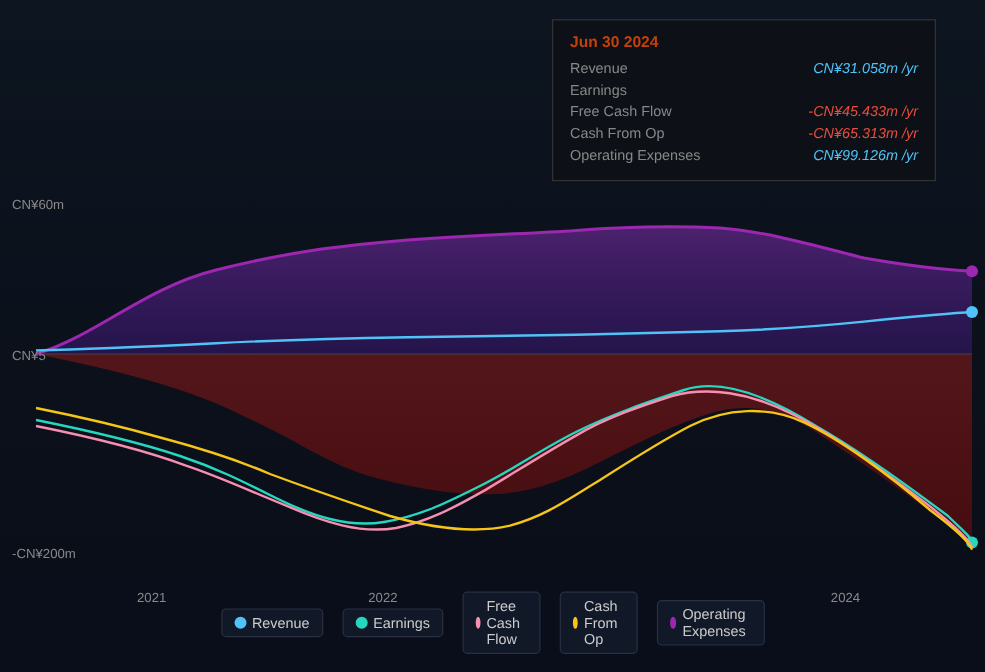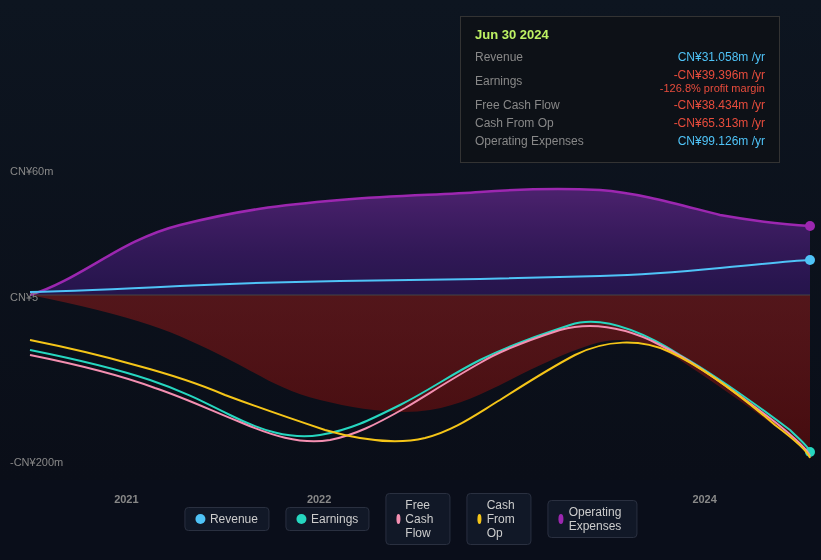--- a/index.html
+++ b/index.html
@@ -18,56 +18,55 @@
       position: absolute;
       top: 16px;
       left: 460px;
       background: #0d1117;
       border: 1px solid #333;
       padding: 10px 14px;
       min-width: 320px;
       z-index: 10;
     }
     .tooltip-title {
-      color: #bef264;
+      color: #c2410c;
       font-size: 13px;
       font-weight: bold;
       margin-bottom: 8px;
     }
     .tooltip-row {
       display: flex;
       justify-content: space-between;
       align-items: center;
       font-size: 12px;
       margin-bottom: 4px;
       color: #888;
     }
     .tooltip-row .label { color: #888; min-width: 120px; }
-    .tooltip-row .value { color: #4fc3f7; }
+    .tooltip-row .value { color: #4fc3f7; font-style: italic; }
     .tooltip-row .value.negative { color: #e74c3c; }
     .tooltip-row .sub { color: #e74c3c; font-size: 11px; margin-left: 4px; }
 
     
     .y-label {
       position: absolute;
       font-size: 11px;
       color: #888;
       left: 10px;
     }
 
     
     .x-axis {
       position: absolute;
       bottom: 55px;
       left: 0;
       width: 821px;
       display: flex;
       justify-content: space-around;
       padding: 0 20px 0 30px;
-      font-weight: bold;
     }
     .x-label {
       font-size: 11px;
       color: #888;
     }
 
     
     .legend {
       position: absolute;
       bottom: 15px;
@@ -227,29 +226,25 @@
 <div class="tooltip">
   <div class="tooltip-title">Jun 30 2024</div>
 
   <div class="tooltip-row">
     <span class="label">Revenue</span>
     <span class="value">CN¥31.058m /yr</span>
   </div>
 
   <div class="tooltip-row">
     <span class="label">Earnings</span>
-    <span style="display:flex; flex-direction:column; align-items:flex-end;">
-      <span class="value negative">-CN¥39.396m /yr</span>
-      <span class="sub">-126.8% profit margin</span>
-    </span>
   </div>
 
   <div class="tooltip-row">
     <span class="label">Free Cash Flow</span>
-    <span class="value negative">-CN¥38.434m /yr</span>
+    <span class="value negative">-CN¥45.433m /yr</span>
   </div>
 
   <div class="tooltip-row">
     <span class="label">Cash From Op</span>
     <span class="value negative">-CN¥65.313m /yr</span>
   </div>
 
   <div class="tooltip-row">
     <span class="label">Operating Expenses</span>
     <span class="value">CN¥99.126m /yr</span>

